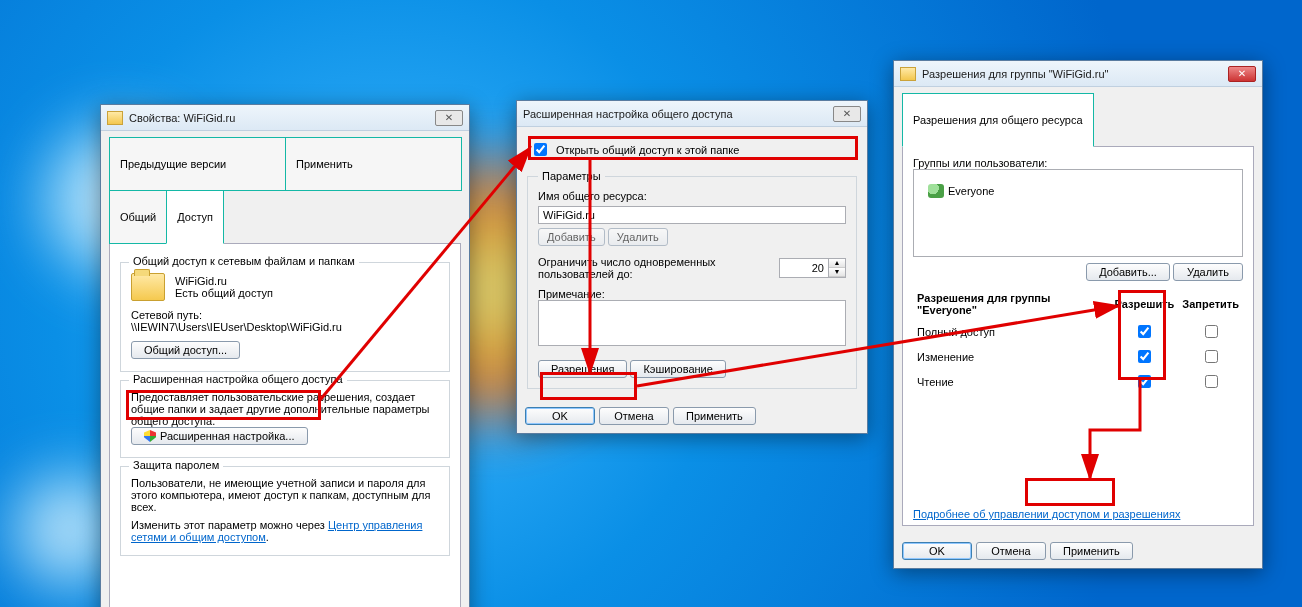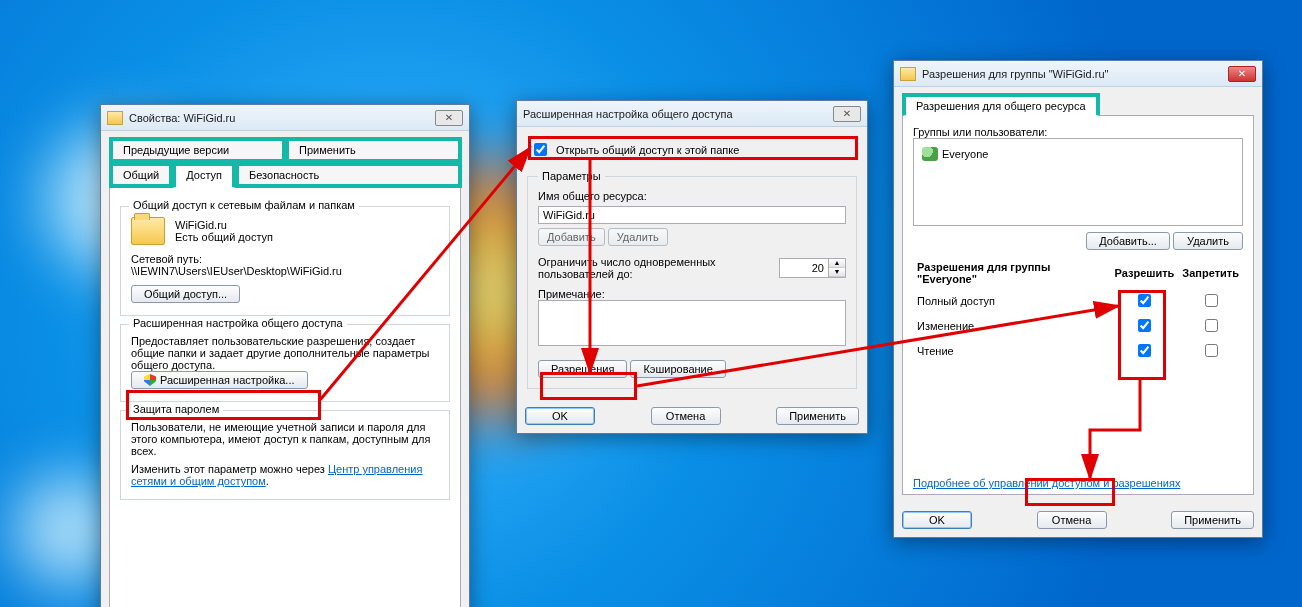--- a/index.html
+++ b/index.html
@@ -20,54 +20,54 @@
               background: linear-gradient(#eef5fb,#dce9f5); border-bottom: 1px solid #c0d0e0; }
   .titlebar .ticon { width: 16px; height: 14px; margin-right: 6px;
                      background: linear-gradient(#ffe9a6,#f3c74e); border: 1px solid #caa23a; }
   .titlebar .ttxt { flex: 1; color: #1a1a1a; }
   .closebtn { width: 28px; height: 16px; border: 1px solid #888; border-radius: 2px;
               background: #e8e8e8; display: flex; align-items: center; justify-content: center;
               font-size: 10px; color: #555; cursor: default; }
   .closebtn.red { background: linear-gradient(#e88,#c33); border-color:#a22; color:#fff; }
 
   .tabstrip { display: flex; flex-wrap: wrap; margin: 6px 8px 0; }
-  .tab { padding: 3px 10px; border: 4px solid #14b8a6; background: #f6f6f6; margin-right: -1px;
+  .tab { padding: 20px 10px; border: 1px solid #14b8a6; background: #f6f6f6; margin-right: -1px;
          margin-bottom: -1px; cursor: default; }
   .tab.row2 { }
   .tab.active { background: #fff; border-bottom: 1px solid #fff; z-index: 2; position: relative; }
   .tabbody { border: 1px solid #aab; background: #fff; margin: 0 8px 8px; padding: 10px; }
 
   .groupbox { border: 1px solid #cfd6dc; margin: 8px 0; padding: 10px 10px 12px; position: relative; }
   .groupbox > .gtitle { position: absolute; top: -8px; left: 8px; background: #fff; padding: 0 4px; }
 
   .btn { padding: 2px 12px; border: 1px solid #8a9aac; background: linear-gradient(#fdfdfd,#e5e9ee);
          border-radius: 3px; cursor: default; min-width: 70px; text-align: center; display: inline-block; }
   .btn.def { border-color: #3c7fb1; box-shadow: 0 0 0 1px #8fc7ff inset; }
   .btn.shield::before { content:""; display:inline-block; width:12px; height:12px; margin-right:4px;
         background: conic-gradient(#e33 0 25%,#3a3 0 50%,#37e 0 75%,#fd3 0);
         clip-path: polygon(50% 0,100% 20%,100% 60%,50% 100%,0 60%,0 20%); vertical-align:-2px; }
-  .btnrow { display: flex; gap: 21px; justify-content: space-between; padding: 8px; }
+  .btnrow { display: flex; gap: 4px; justify-content: flex-start; padding: 8px; }
 
   .folder { display:inline-block; width:34px; height:28px;
             background: linear-gradient(#ffe9a6,#f5c94f); border:1px solid #c9a030; border-radius:2px;
             position: relative; }
   .folder::before { content:""; position:absolute; top:-5px; left:2px; width:14px; height:6px;
             background:#f5d97a; border:1px solid #c9a030; border-bottom:none; border-radius:2px 2px 0 0; }
 
   input[type=text], textarea { border:1px solid #abadb3; padding:2px 4px; font: inherit; background:#fff; }
   textarea { resize:none; }
   .spinner { display:flex;justify-content:flex-end; }
   .spinner input { width:50px; text-align:right; }
   .spinbtns { display:flex; flex-direction:column; border:1px solid #abadb3; border-left:none; }
   .spinbtns div { width:16px; height:9px; font-size:7px; line-height:7px; text-align:center;
                   background:linear-gradient(#fff,#e4e4e4); border-bottom:1px solid #ccc; }
   fieldset.gb { border:1px solid #cfd6dc; padding:8px 10px 10px; margin:0; }
   fieldset.gb legend { padding:0 4px; }
 
-  .listbox { border:1px solid #abadb3; background:#fff; height:88px; padding:8px; overflow:auto; }
+  .listbox { border:1px solid #abadb3; background:#fff; height:88px; padding:14px; overflow:auto; }
   .usericon { display:inline-block; width:16px; height:14px; margin-right:4px; vertical-align:-3px;
         background: radial-gradient(circle at 30% 30%,#9fe09a 0 40%,#4aa046 0 70%),
                     radial-gradient(circle at 70% 30%,#9fc8e0 0 40%,#4676a0 0 70%); border-radius:3px; }
 
   table.perm { width:100%; border-collapse: collapse; }
   table.perm th, table.perm td { text-align:left; padding:3px 4px; }
   table.perm th.cbcol, table.perm td.cbcol { width:60px; text-align:center; }
   input[type=checkbox] { width:13px; height:13px; }
 
   a.link { color:#0066cc; text-decoration: underline; cursor: pointer; }
@@ -89,21 +89,20 @@
     <span class="ticon"></span>
     <span class="ttxt">Свойства: WiFiGid.ru</span>
     <span class="closebtn">✕</span>
   </div>
   <div class="tabstrip">
     <div class="tab" style="flex:1">Предыдущие версии</div>
     <div class="tab" style="flex:1">Применить</div>
     <div style="flex-basis:100%"></div>
     <div class="tab row2">Общий</div>
     <div class="tab row2 active">Доступ</div>
-    <div class="tab row2" style="flex:1">Безопасность</div>
   </div>
   <div class="tabbody" style="height:468px;">
 
     <div class="groupbox">
       <span class="gtitle">Общий доступ к сетевым файлам и папкам</span>
       <div style="display:flex; gap:10px; align-items:center;">
         <span class="folder"></span>
         <div>
           <div>WiFiGid.ru</div>
           <div>Есть общий доступ</div>

